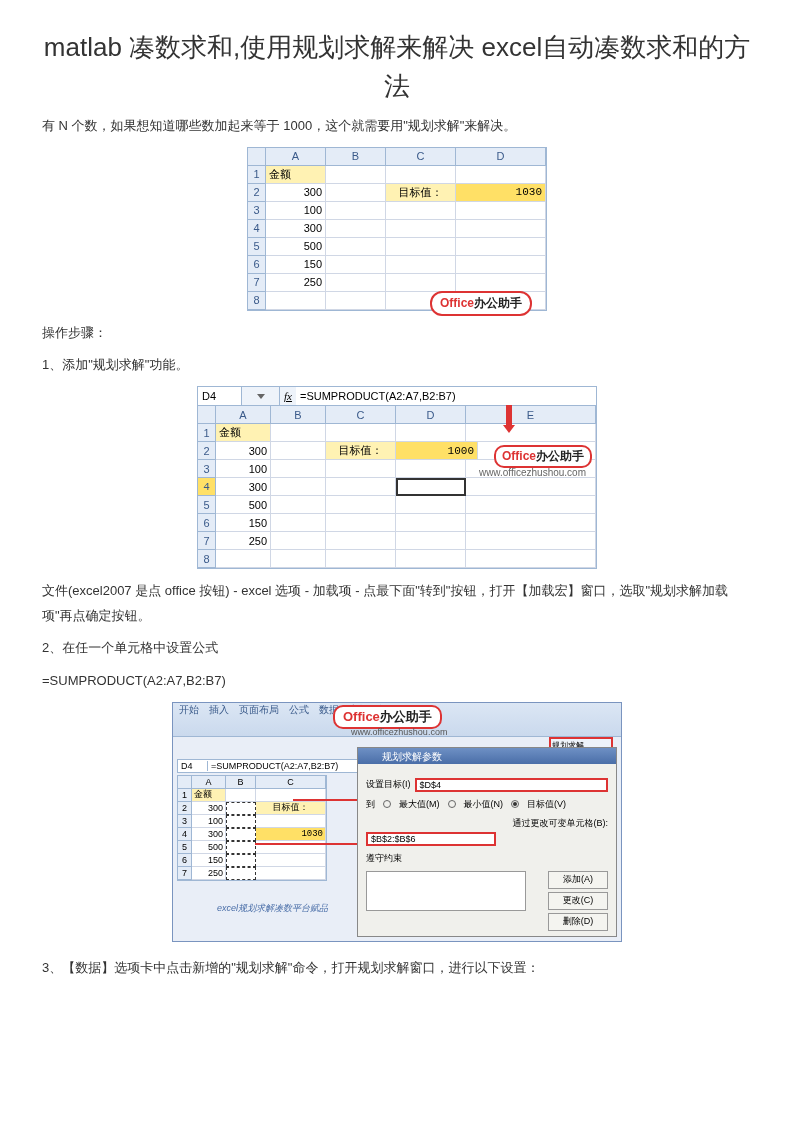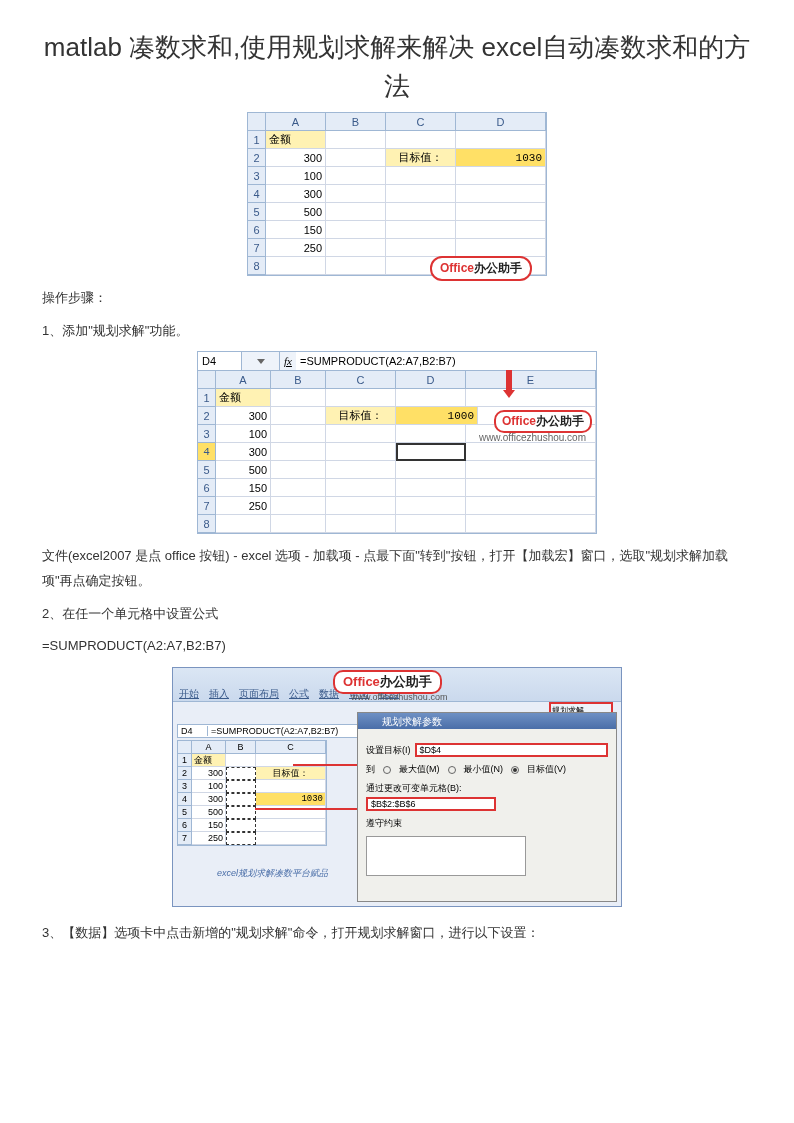--- a/index.html
+++ b/index.html
@@ -30,52 +30,53 @@
   .arrow-down { width:0;height:0;border-left:4px solid transparent;border-right:4px solid transparent;border-top:5px solid #666; }
   .callout-arrow { position:absolute; width:6px; height:22px; background:#d33; top:18px; right:84px; }
   .callout-arrow::after{content:"";position:absolute;bottom:-6px;left:-3px;width:0;height:0;border-left:6px solid transparent;border-right:6px solid transparent;border-top:8px solid #d33;}
   .fig2-badge { position:absolute; top:58px; right:4px; background:#fff; border:2px solid #d33; border-radius:10px; padding:1px 6px; font-size:12px; font-weight:bold;}
   .fig2-badge .r{color:#d33;} .fig2-badge .k{color:#222;}
   .fig2-url { position:absolute; top:80px; right:10px; font-size:10px; color:#666; }
 
   
   .fig3 { display:inline-block; width:450px; height:240px; border:1px solid #7a94bf; position:relative; background:#e9eef7; overflow:hidden; text-align:left; }
   .ribbon { height:34px; background:linear-gradient(#dbe6f4,#cad9ed); border-bottom:1px solid #9fb7d4; display:flex; font-size:10px; color:#3a5a8a; align-items:flex-end; padding:0 6px; gap:10px; }
-  .ribbon span { padding-bottom:0;text-decoration:underline; }
+  .ribbon span { padding-bottom:19px; }
   .fig3-badge { position:absolute; top:2px; left:160px; background:#fff; border:2px solid #d33; border-radius:10px; padding:1px 8px; font-size:13px; font-weight:bold; z-index:5;}
   .fig3-badge .r{color:#d33;} .fig3-badge .k{color:#222;}
   .fig3-url { position:absolute; top:24px; left:178px; font-size:9px; color:#555; z-index:5; }
   .mini-sheet { position:absolute; left:4px; top:72px; width:150px; border:1px solid #9fb7d4; background:#fff; font-size:9px; }
   .mini-row { display:flex; height:13px; }
   .mini-h { background:#e4ecf7; border-right:1px solid #9fb7d4; border-bottom:1px solid #9fb7d4; display:flex;align-items:center;justify-content:center; }
   .mini-d { border-right:1px solid #d0d7e5; border-bottom:1px solid #d0d7e5; display:flex;align-items:center;justify-content:flex-end; padding:0 2px; }
   .dotbox { border:1.5px dashed #333 !important; }
   .dialog { position:absolute; right:4px; top:44px; bottom:4px; width:260px; background:#f0f0ec; border:1px solid #888; font-size:9px; }
   .dialog-title { background:linear-gradient(#6e90c4,#4a6ea8); color:#fff; height:16px; padding:2px 24px; font-size:10px; }
-  .dialog-body { padding:8px 8px; }
+  .dialog-body { padding:8px 8px;text-align:right; }
   .drow { margin:6px 0; display:flex; align-items:center; gap:4px; }
   .dinput { border:1px solid #999; background:#fff; height:14px; padding:0 3px; font-size:9px; display:flex;align-items:center; }
   .dinput.redbox { border:2px solid #d33; }
   .radio { width:8px;height:8px;border:1px solid #666;border-radius:50%;display:inline-block; }
   .radio.on::after{content:"";display:block;width:4px;height:4px;background:#333;border-radius:50%;margin:1px;}
   .dbtn { border:1px solid #999; background:#f4f4f0; height:18px; width:60px; font-size:9px; display:flex;align-items:center;justify-content:center; margin:3px 0 3px auto; }
   .redline { position:absolute; background:#d33; height:2px; }
   .redline::after { content:""; position:absolute; right:-6px; top:-3px; width:0;height:0;border-top:4px solid transparent;border-bottom:4px solid transparent;border-left:7px solid #d33; }
   .fbar3 { position:absolute; top:56px; left:4px; right:4px; height:14px; background:#fff; border:1px solid #9fb7d4; font-size:9px; display:flex; align-items:center; }
   .fbar3 .nm{width:30px;border-right:1px solid #9fb7d4;padding:0 3px;}
   .fbar3 .fm{padding:0 3px;}
   .toolblock { position:absolute; top:34px; right:8px; width:64px; height:20px; border:2px solid #d33; background:#eef3fa; font-size:8px; padding:1px; }
   .caption { position:absolute; bottom:26px; left:44px; font-size:9px; color:#4a6ea8;font-style:italic; }
 </style>
 </head>
 <body>
 
 <div class="page">
   <h1>matlab 凑数求和,使用规划求解来解决 excel自动凑数求和的方法</h1>
 
+  <p class="para">有 N 个数，如果想知道哪些数加起来等于 1000，这个就需要用"规划求解"来解决。</p>
 
   <div class="figure-wrap">
     <div class="fig1">
       <div class="sheet-row">
         <div class="hcell" style="width:18px;"></div>
         <div class="hcell" style="width:60px;">A</div>
         <div class="hcell" style="width:60px;">B</div>
         <div class="hcell" style="width:70px;">C</div>
         <div class="hcell" style="flex:1;">D</div>
       </div>
@@ -326,20 +327,25 @@
               <span>目标值(V)</span>
           </div>
           <div class="drow" style="display:block;">
             <div>通过更改可变单元格(B):</div>
             <div class="dinput redbox" style="width:130px;margin-top:2px;">$B$2:$B$6</div>
           </div>
           <div class="drow">
               <span>遵守约束</span>
             </div>
           <div class="dinput" style="height:40px;width:160px;"></div>
+          <div style="position:absolute; right:8px; top:120px;">
+            <div class="dbtn">添加(A)</div>
+            <div class="dbtn">更改(C)</div>
+            <div class="dbtn">删除(D)</div>
+          </div>
         </div>
       </div>
       <div class="caption">excel规划求解凑数平台赋品</div>
     </div>
   </div>
 
   <p class="para">3、【数据】选项卡中点击新增的"规划求解"命令，打开规划求解窗口，进行以下设置：</p>
 </div>
 
 </body></html>

